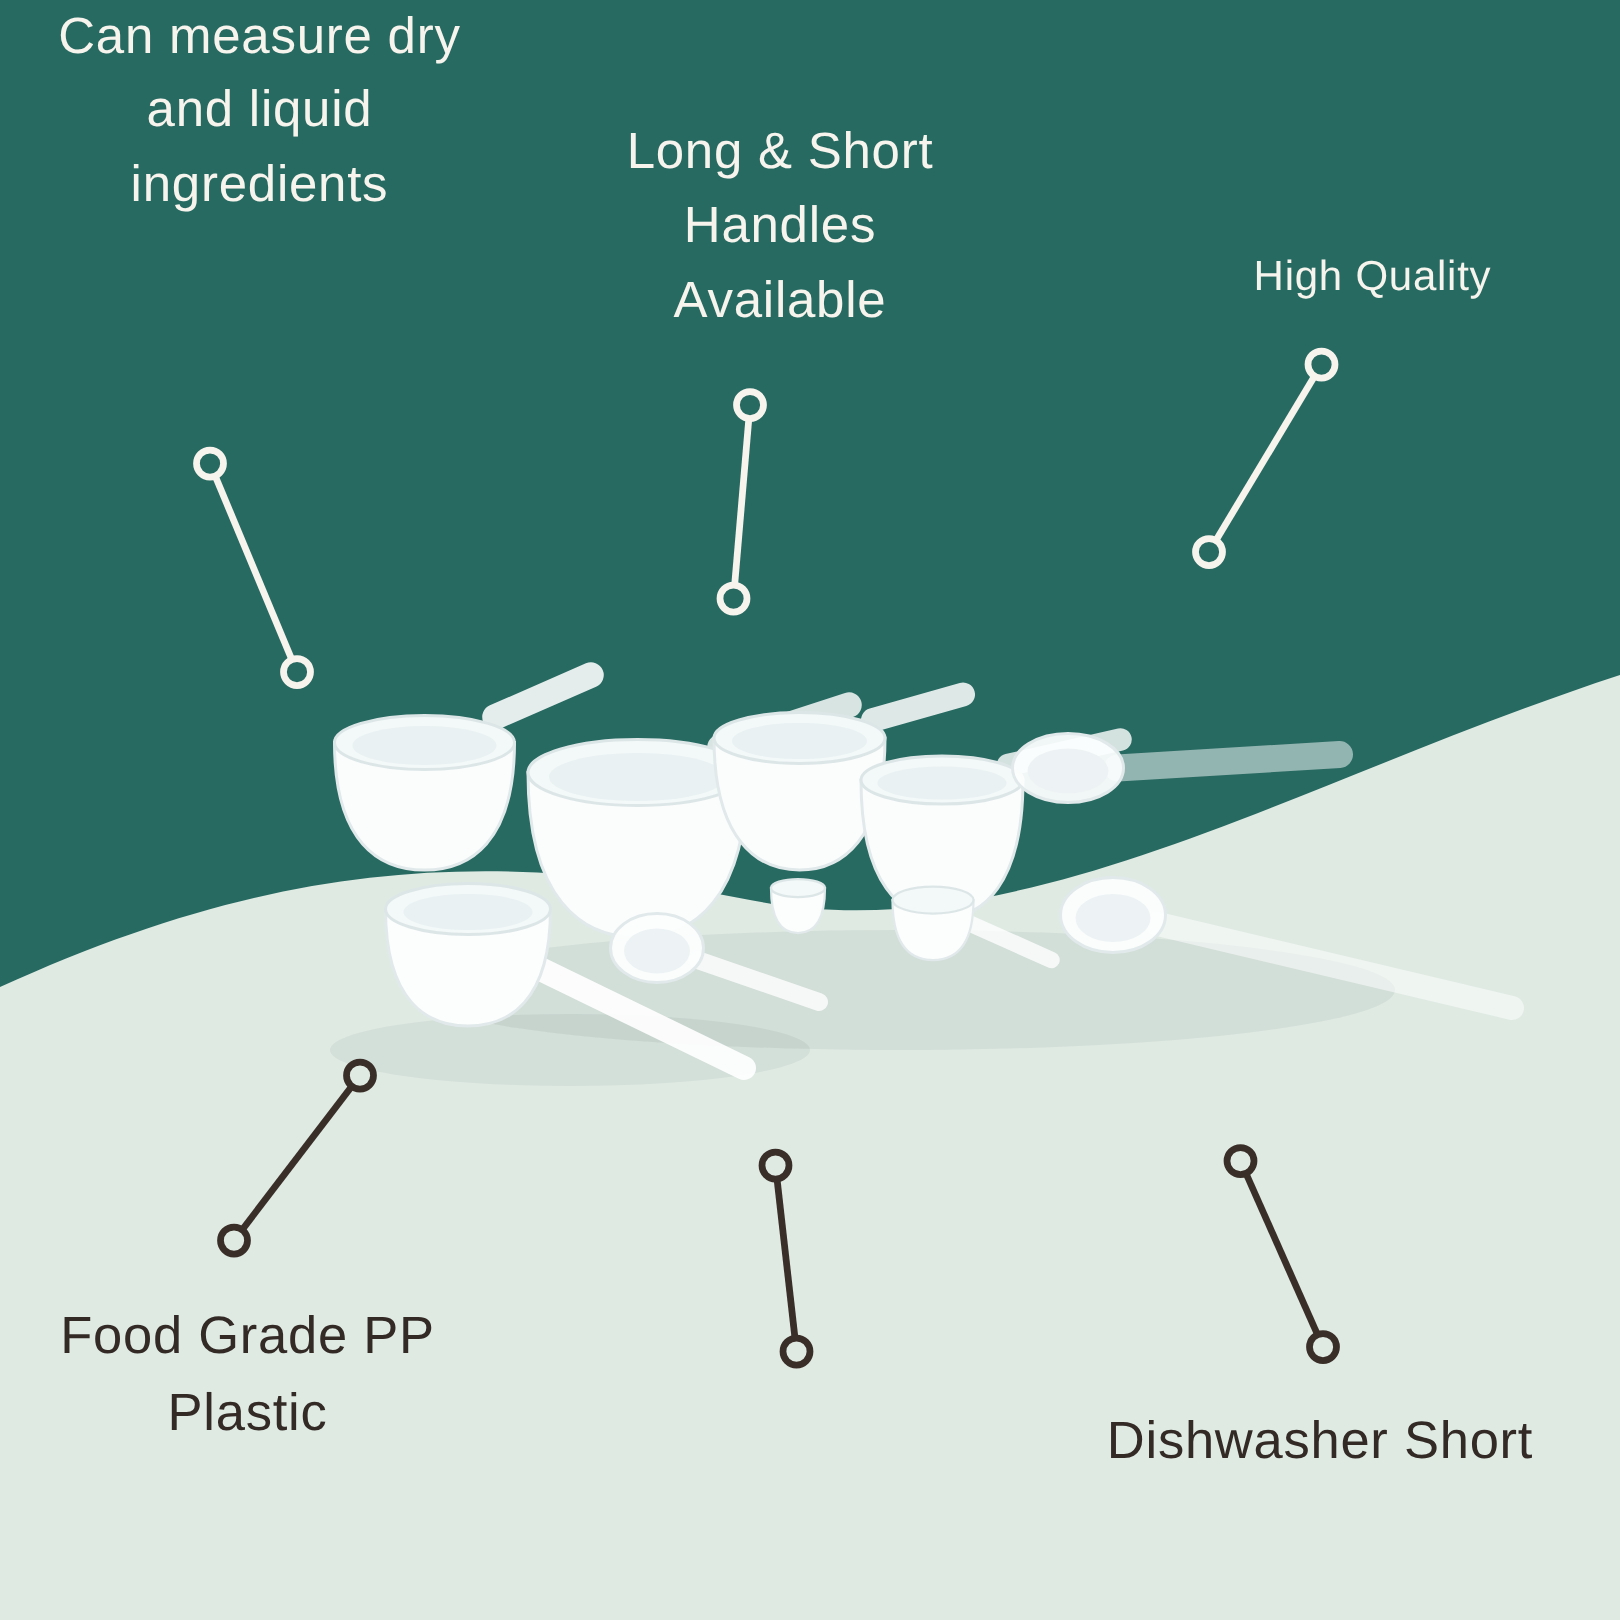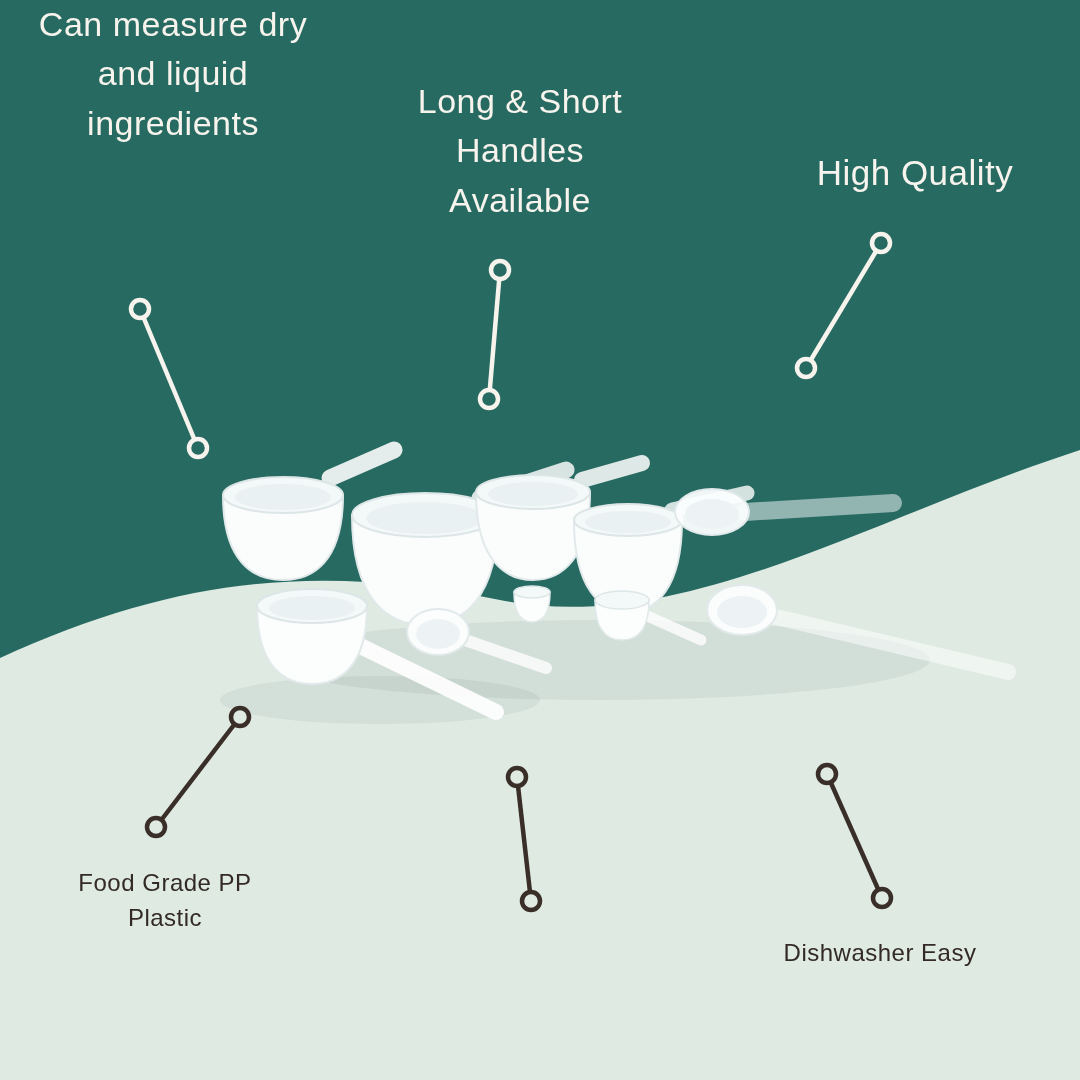--- a/index.html
+++ b/index.html
@@ -23,24 +23,24 @@
   .callout{
     position:absolute;
     text-align:center;
     white-space:pre-line;
     font-size:34px;
     line-height:1.45;
     letter-spacing:0.5px;
     font-weight:400;
   }
   .callout.light{color:var(--light_text);}
-  .callout.dark{color:var(--dark_text);font-size:24px;}
+  .callout.dark{color:var(--dark_text);font-size:35px;}
   .c-measure{left:0;top:92;width:346px;}
   .c-handles{left:390px;top:52px;width:260px;margin-top:25px;}
-  .c-quality{left:765px;top:148px;width:300px;font-size:35px;}
+  .c-quality{left:765px;top:164px;width:300px;font-size:28px;}
   .c-foodgrade{left:0;top:866px;width:330px;}
   .c-versatile{left:340px;top:956px;width:400px;}
   .c-dishwasher{left:690px;top:936px;width:380px;}
 </style>
 </head>
 <body>
 
 <div id="canvas">
 
   <svg class="bg-svg" viewBox="0 0 1080 1080" aria-hidden="true">
@@ -138,15 +138,15 @@
 
   <div class="callout light c-measure">Can measure dry
 and liquid
 ingredients</div>
   <div class="callout light c-handles">Long &amp; Short
 Handles
 Available</div>
   <div class="callout light c-quality">High Quality</div>
   <div class="callout dark c-foodgrade">Food Grade PP
 Plastic</div>
-  <div class="callout dark c-dishwasher">Dishwasher Easy</div>
+  <div class="callout dark c-dishwasher">Dishwasher Short</div>
 
 </div>
 
 </body></html>

